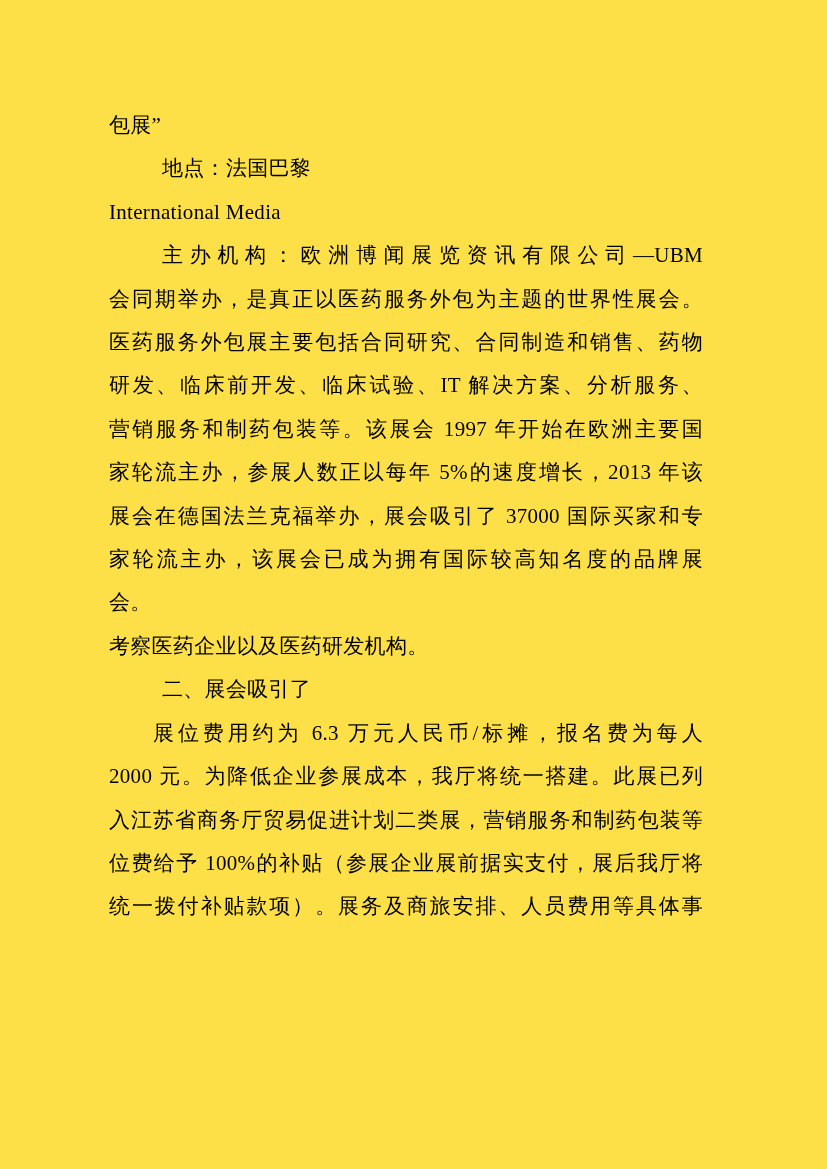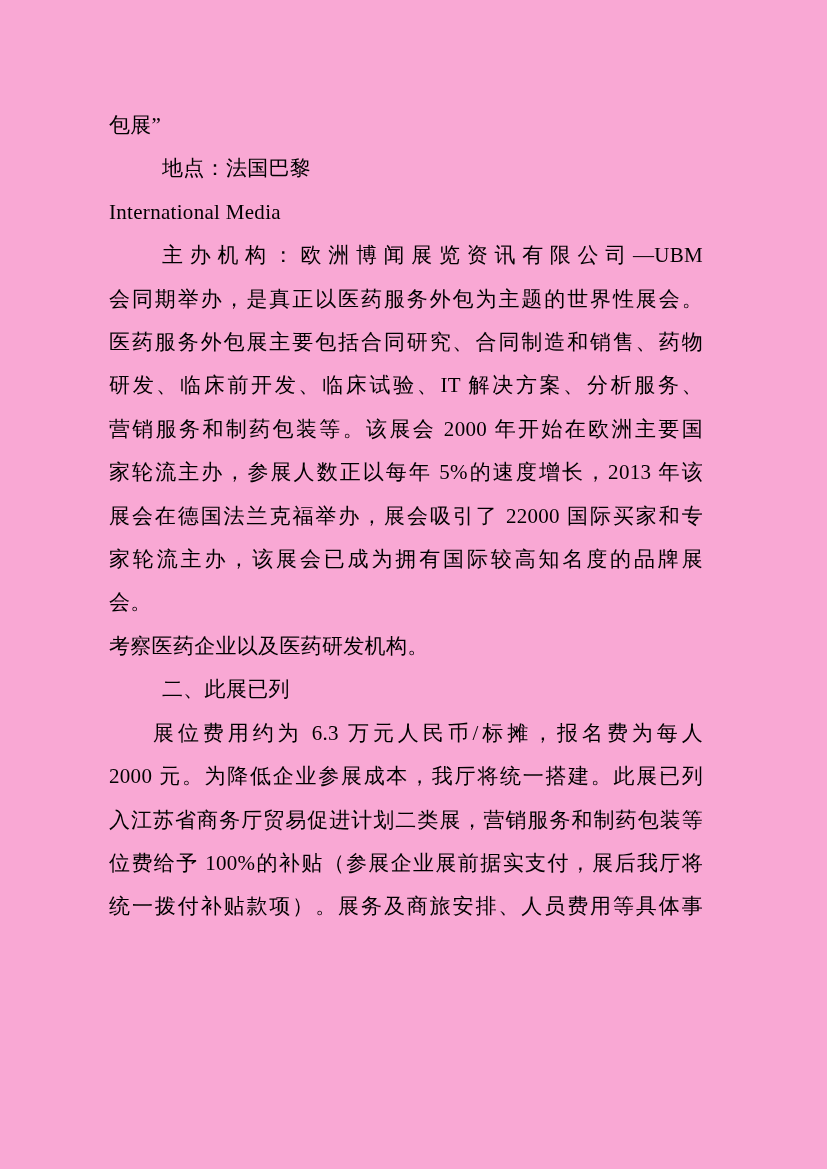--- a/index.html
+++ b/index.html
@@ -4,21 +4,21 @@
 <style>
   html, body {
     margin: 0;
     padding: 0;
     background: #ffffff;
   }
   .page {
     position: relative;
     width: 827px;
     height: 1169px;
-    background: #f9a8d4;
+    background: #fde047;
     overflow: hidden;
     font-family: "Liberation Serif", "DejaVu Serif", serif;
     color: #000000;
   }
   .text-block {
     position: absolute;
     left: 109px;
     top: 104px;
     width: 594px;
     font-size: 21px;
@@ -42,26 +42,26 @@
 
 <div class="page">
   <div class="text-block">
     <div class="line">包展”</div>
     <div class="line ind-lg">地点：法国巴黎</div>
     <div class="line">International Media</div>
     <div class="line ind-lg just">主办机构：欧洲博闻展览资讯有限公司—UBM</div>
     <div class="line just">会同期举办，是真正以医药服务外包为主题的世界性展会。</div>
     <div class="line just">医药服务外包展主要包括合同研究、合同制造和销售、药物</div>
     <div class="line just">研发、临床前开发、临床试验、IT 解决方案、分析服务、</div>
-    <div class="line just">营销服务和制药包装等。该展会 2000 年开始在欧洲主要国</div>
+    <div class="line just">营销服务和制药包装等。该展会 1997 年开始在欧洲主要国</div>
     <div class="line just">家轮流主办，参展人数正以每年 5%的速度增长，2013 年该</div>
-    <div class="line just">展会在德国法兰克福举办，展会吸引了 22000 国际买家和专</div>
+    <div class="line just">展会在德国法兰克福举办，展会吸引了 37000 国际买家和专</div>
     <div class="line just">家轮流主办，该展会已成为拥有国际较高知名度的品牌展</div>
     <div class="line">会。</div>
     <div class="line">考察医药企业以及医药研发机构。</div>
-    <div class="line ind-lg">二、此展已列</div>
+    <div class="line ind-lg">二、展会吸引了</div>
     <div class="line ind-sm just">展位费用约为 6.3 万元人民币/标摊，报名费为每人</div>
     <div class="line just">2000 元。为降低企业参展成本，我厅将统一搭建。此展已列</div>
     <div class="line just">入江苏省商务厅贸易促进计划二类展，营销服务和制药包装等</div>
     <div class="line just">位费给予 100%的补贴（参展企业展前据实支付，展后我厅将</div>
     <div class="line just">统一拨付补贴款项）。展务及商旅安排、人员费用等具体事</div>
   </div>
 </div>
 
 </body></html>

